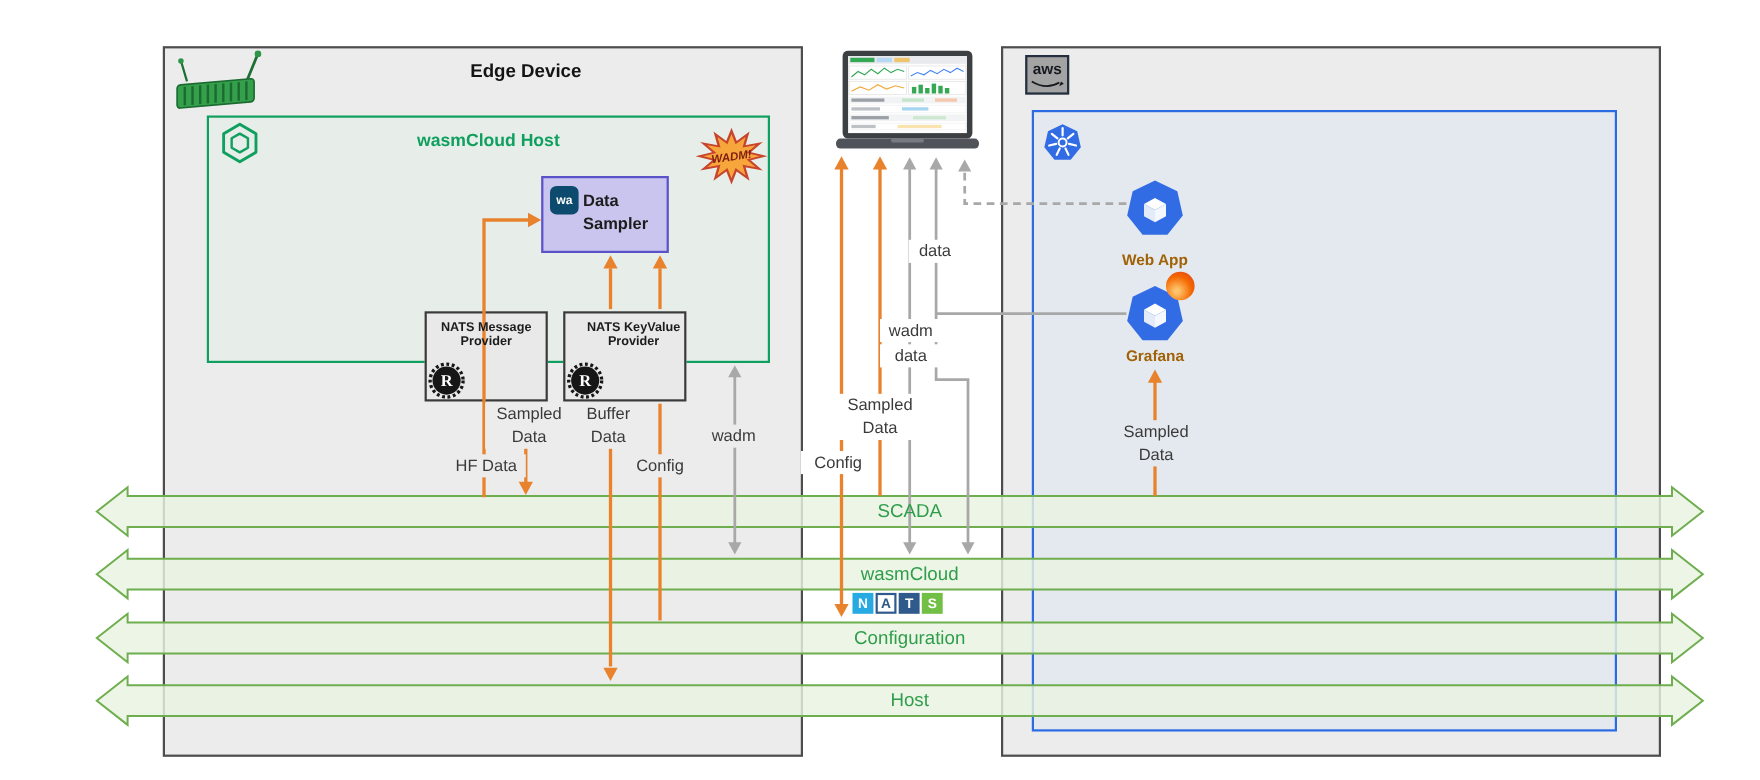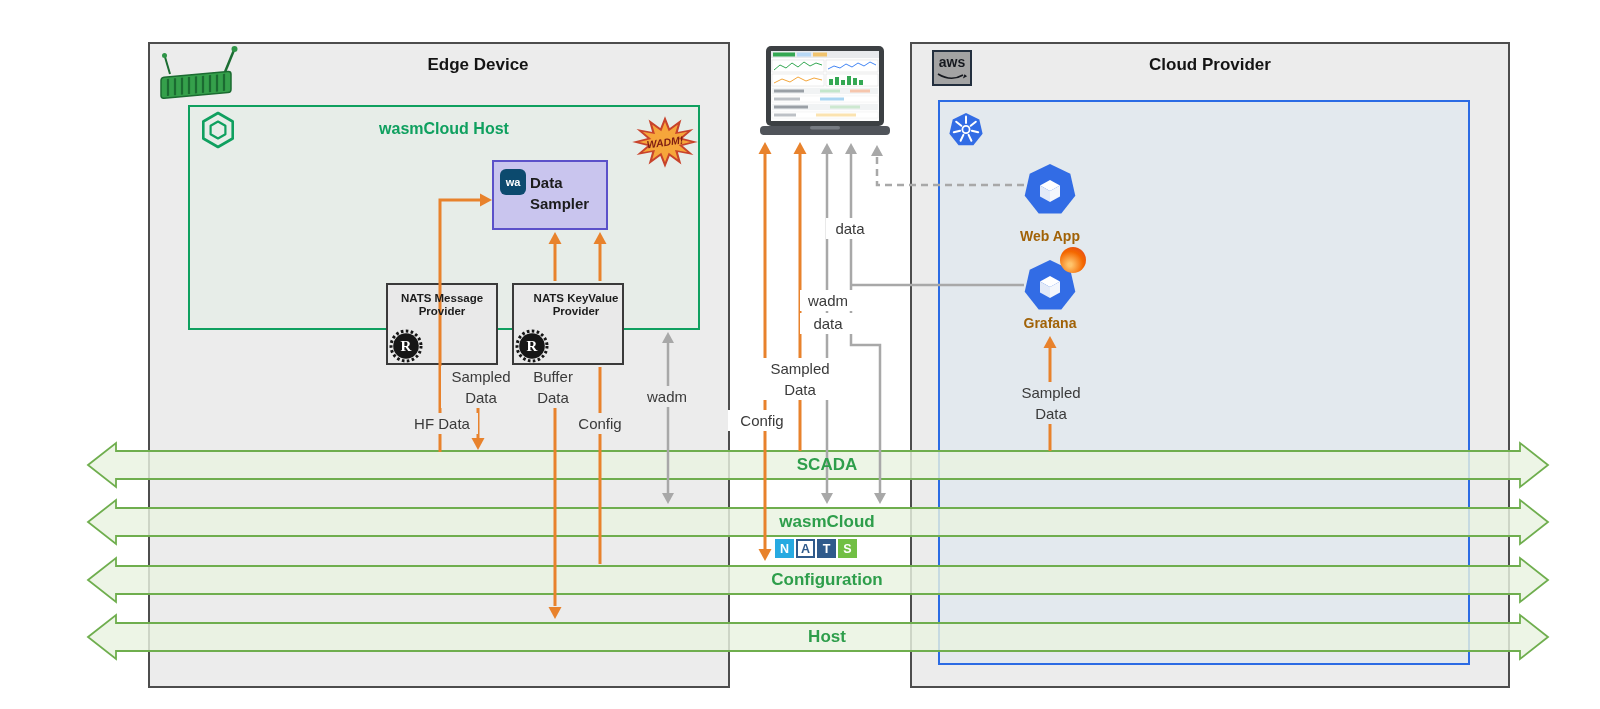--- a/index.html
+++ b/index.html
@@ -19,21 +19,21 @@
     text-align:center; line-height:22px; white-space:nowrap;
   }
   .lbl {
     position:absolute; color:#3A3A3A; font-size:15px; line-height:21px;
     text-align:center; white-space:nowrap; padding:0 2px;
   }
   .bg-edge { background:#ECECEC; }
   .bg-white { background:#FFFFFF; }
   .bg-blue  { background:#E3E9EE; }
   .bustext {
-    position:absolute; font-weight:700; font-size:17px; color:#2E9E4B;
+    position:absolute; font-weight:400; font-size:17px; color:#2E9E4B;
     text-align:center; line-height:22px; white-space:nowrap;
   }
   .nodelabel {
     position:absolute; font-weight:700; font-size:14px; color:#a16207;
     text-align:center; line-height:18px; white-space:nowrap;
   }
   .provtitle {
     position:absolute; font-weight:700; font-size:11.5px; line-height:13px;
     color:#1C1C1C; text-align:center;
   }
@@ -249,21 +249,20 @@
       <polygon points="827,143 821,154 833,154"></polygon>
       <polygon points="827,504 821,493 833,493"></polygon>
       <polygon points="851,143 845,154 857,154"></polygon>
       <polygon points="880,504 874,493 886,493"></polygon>
       <polygon points="877,145 871,156 883,156"></polygon>
     </g>
   </svg>
 
   <div class="boxtitle" style="left:148px;top:54px;width:660px;">Edge Device</div>
 
-  <div class="boxtitle" style="left:910px;top:54px;width:600px;">Cloud Provider</div>
 
   <div class="hosttitle" style="left:188px;top:118px;width:512px;">wasmCloud Host</div>
 
   <div class="samplertext" style="left:530px;top:172px;width:76px;">
     <div>Data</div>
     <div>Sampler</div>
   </div>
 
   <div class="provtitle" style="left:386px;top:292px;width:112px;">
     <div>NATS Message</div>

